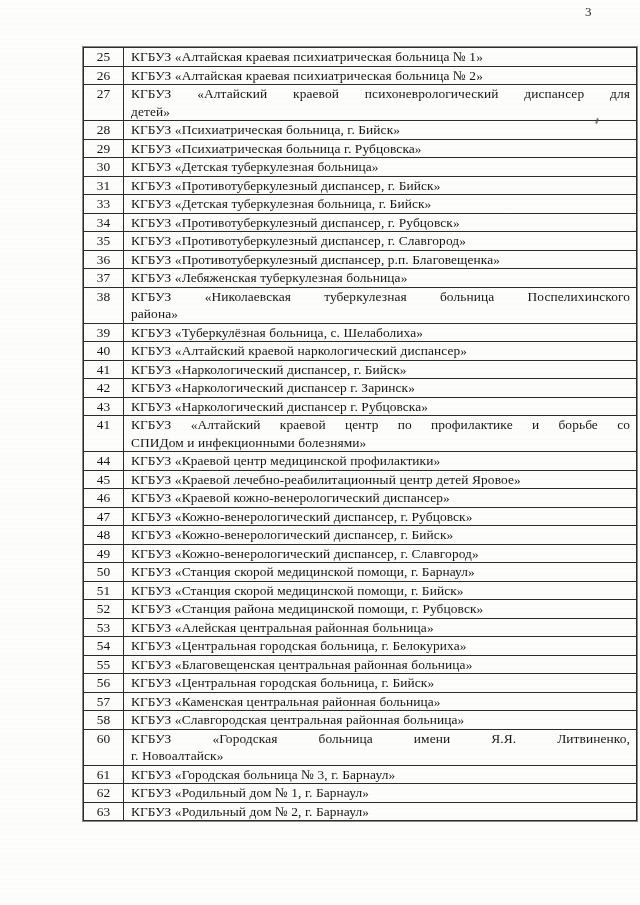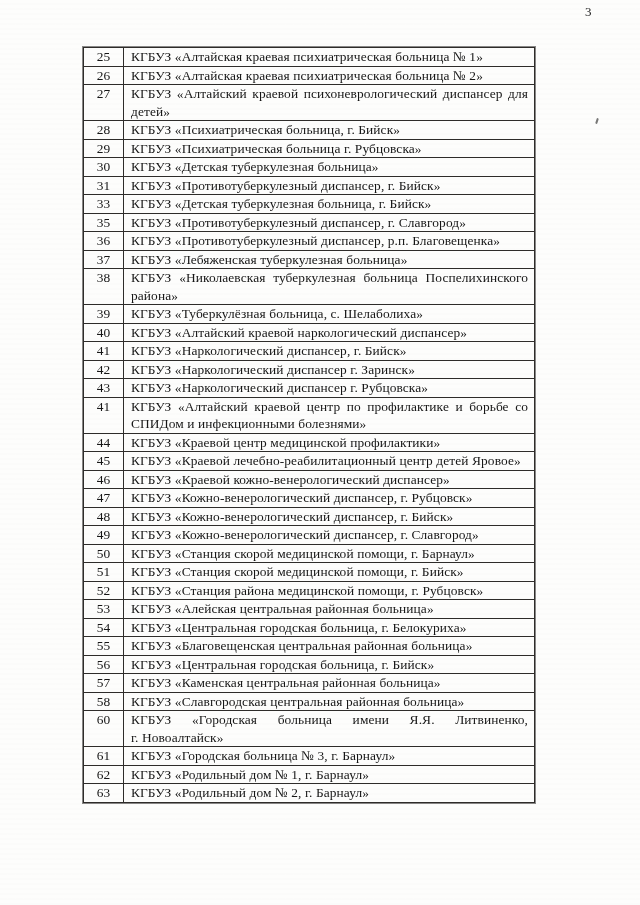--- a/index.html
+++ b/index.html
@@ -27,21 +27,21 @@
     position: absolute;
     top: 4px;
     left: 585px;
     font-size: 13px;
     color: #222;
   }
   .doc-table {
     position: absolute;
     top: 47px;
     left: 83px;
-    width: 452px;
+    width: 554px;
     border-collapse: collapse;
     table-layout: fixed;
     font-size: 13.4px;
   }
   .doc-table td {
     border: 1px solid #2e2c2a;
     vertical-align: top;
     padding: 0;
     line-height: 17.5px;
     letter-spacing: 0.1px;
@@ -113,20 +113,24 @@
       </tr>
       <tr>
         <td class="num">31</td>
         <td class="name">КГБУЗ «Противотуберкулезный диспансер, г. Бийск»</td>
       </tr>
       <tr>
         <td class="num">33</td>
         <td class="name">КГБУЗ «Детская туберкулезная больница, г. Бийск»</td>
       </tr>
       <tr>
+        <td class="num">34</td>
+        <td class="name">КГБУЗ «Противотуберкулезный диспансер, г. Рубцовск»</td>
+      </tr>
+      <tr>
         <td class="num">35</td>
         <td class="name">КГБУЗ «Противотуберкулезный диспансер, г. Славгород»</td>
       </tr>
       <tr>
         <td class="num">36</td>
         <td class="name">КГБУЗ «Противотуберкулезный диспансер, р.п. Благовещенка»</td>
       </tr>
       <tr>
         <td class="num">37</td>
         <td class="name">КГБУЗ «Лебяженская туберкулезная больница»</td>

